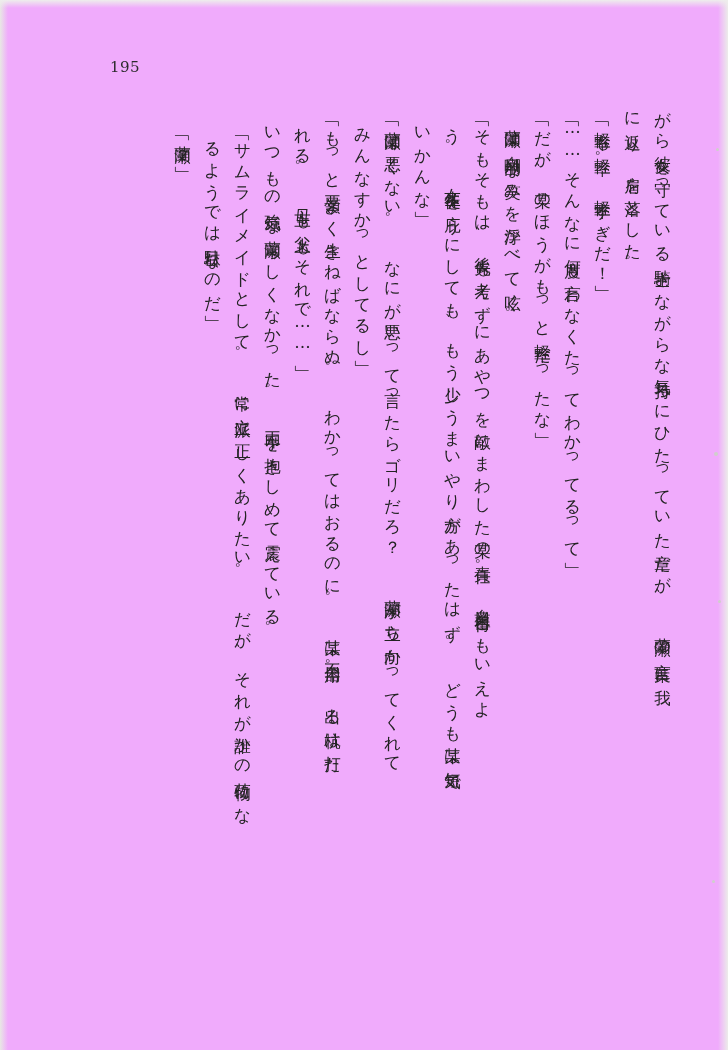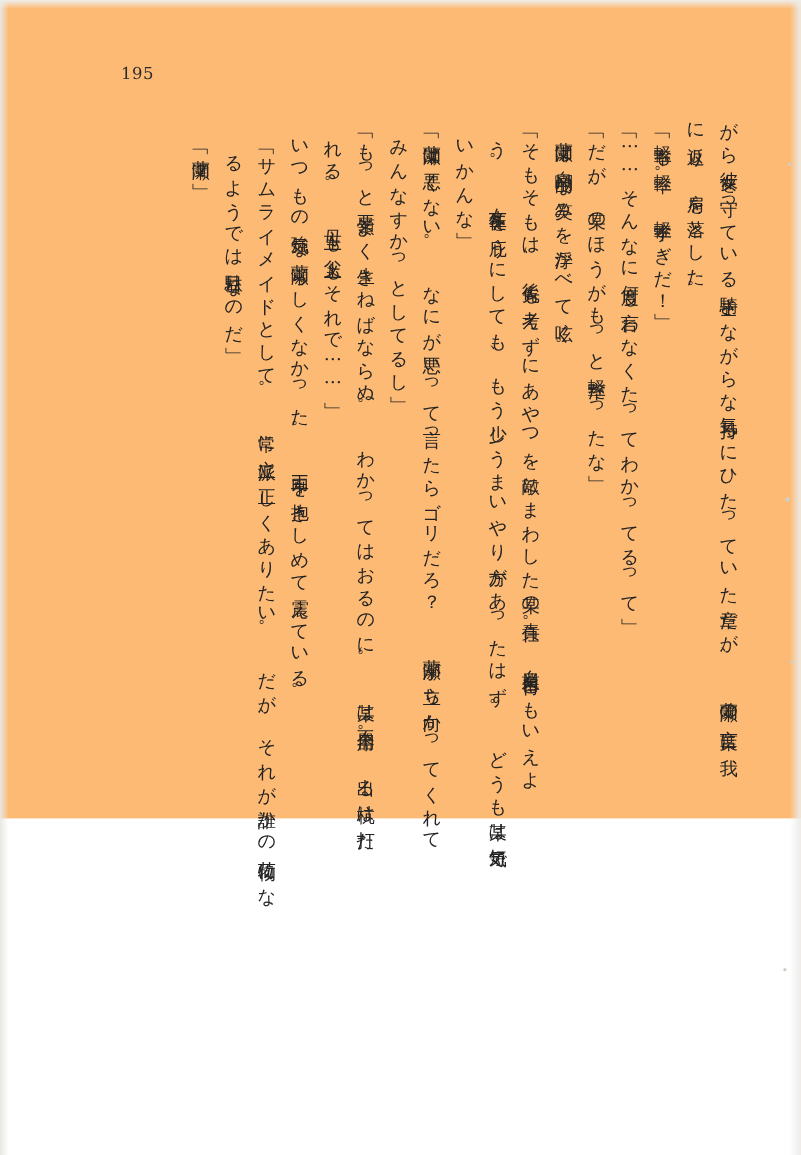--- a/index.html
+++ b/index.html
@@ -15,22 +15,22 @@
     overflow: hidden;
     position: relative;
   }
 
   
   .page {
     position: absolute;
     left: 0;
     top: 0;
     width: 728px;
-    height: 744px;
-    background: #fdba74;
+    height: 1050px;
+    background: #f0abfc;
   }
 
   
   .page-edge-left {
     position: absolute;
     left: 0; top: 0;
     width: 8px; height: 1050px;
     background: linear-gradient(to right, #e8e8e4, rgba(255,255,255,0));
     pointer-events: none;
   }

